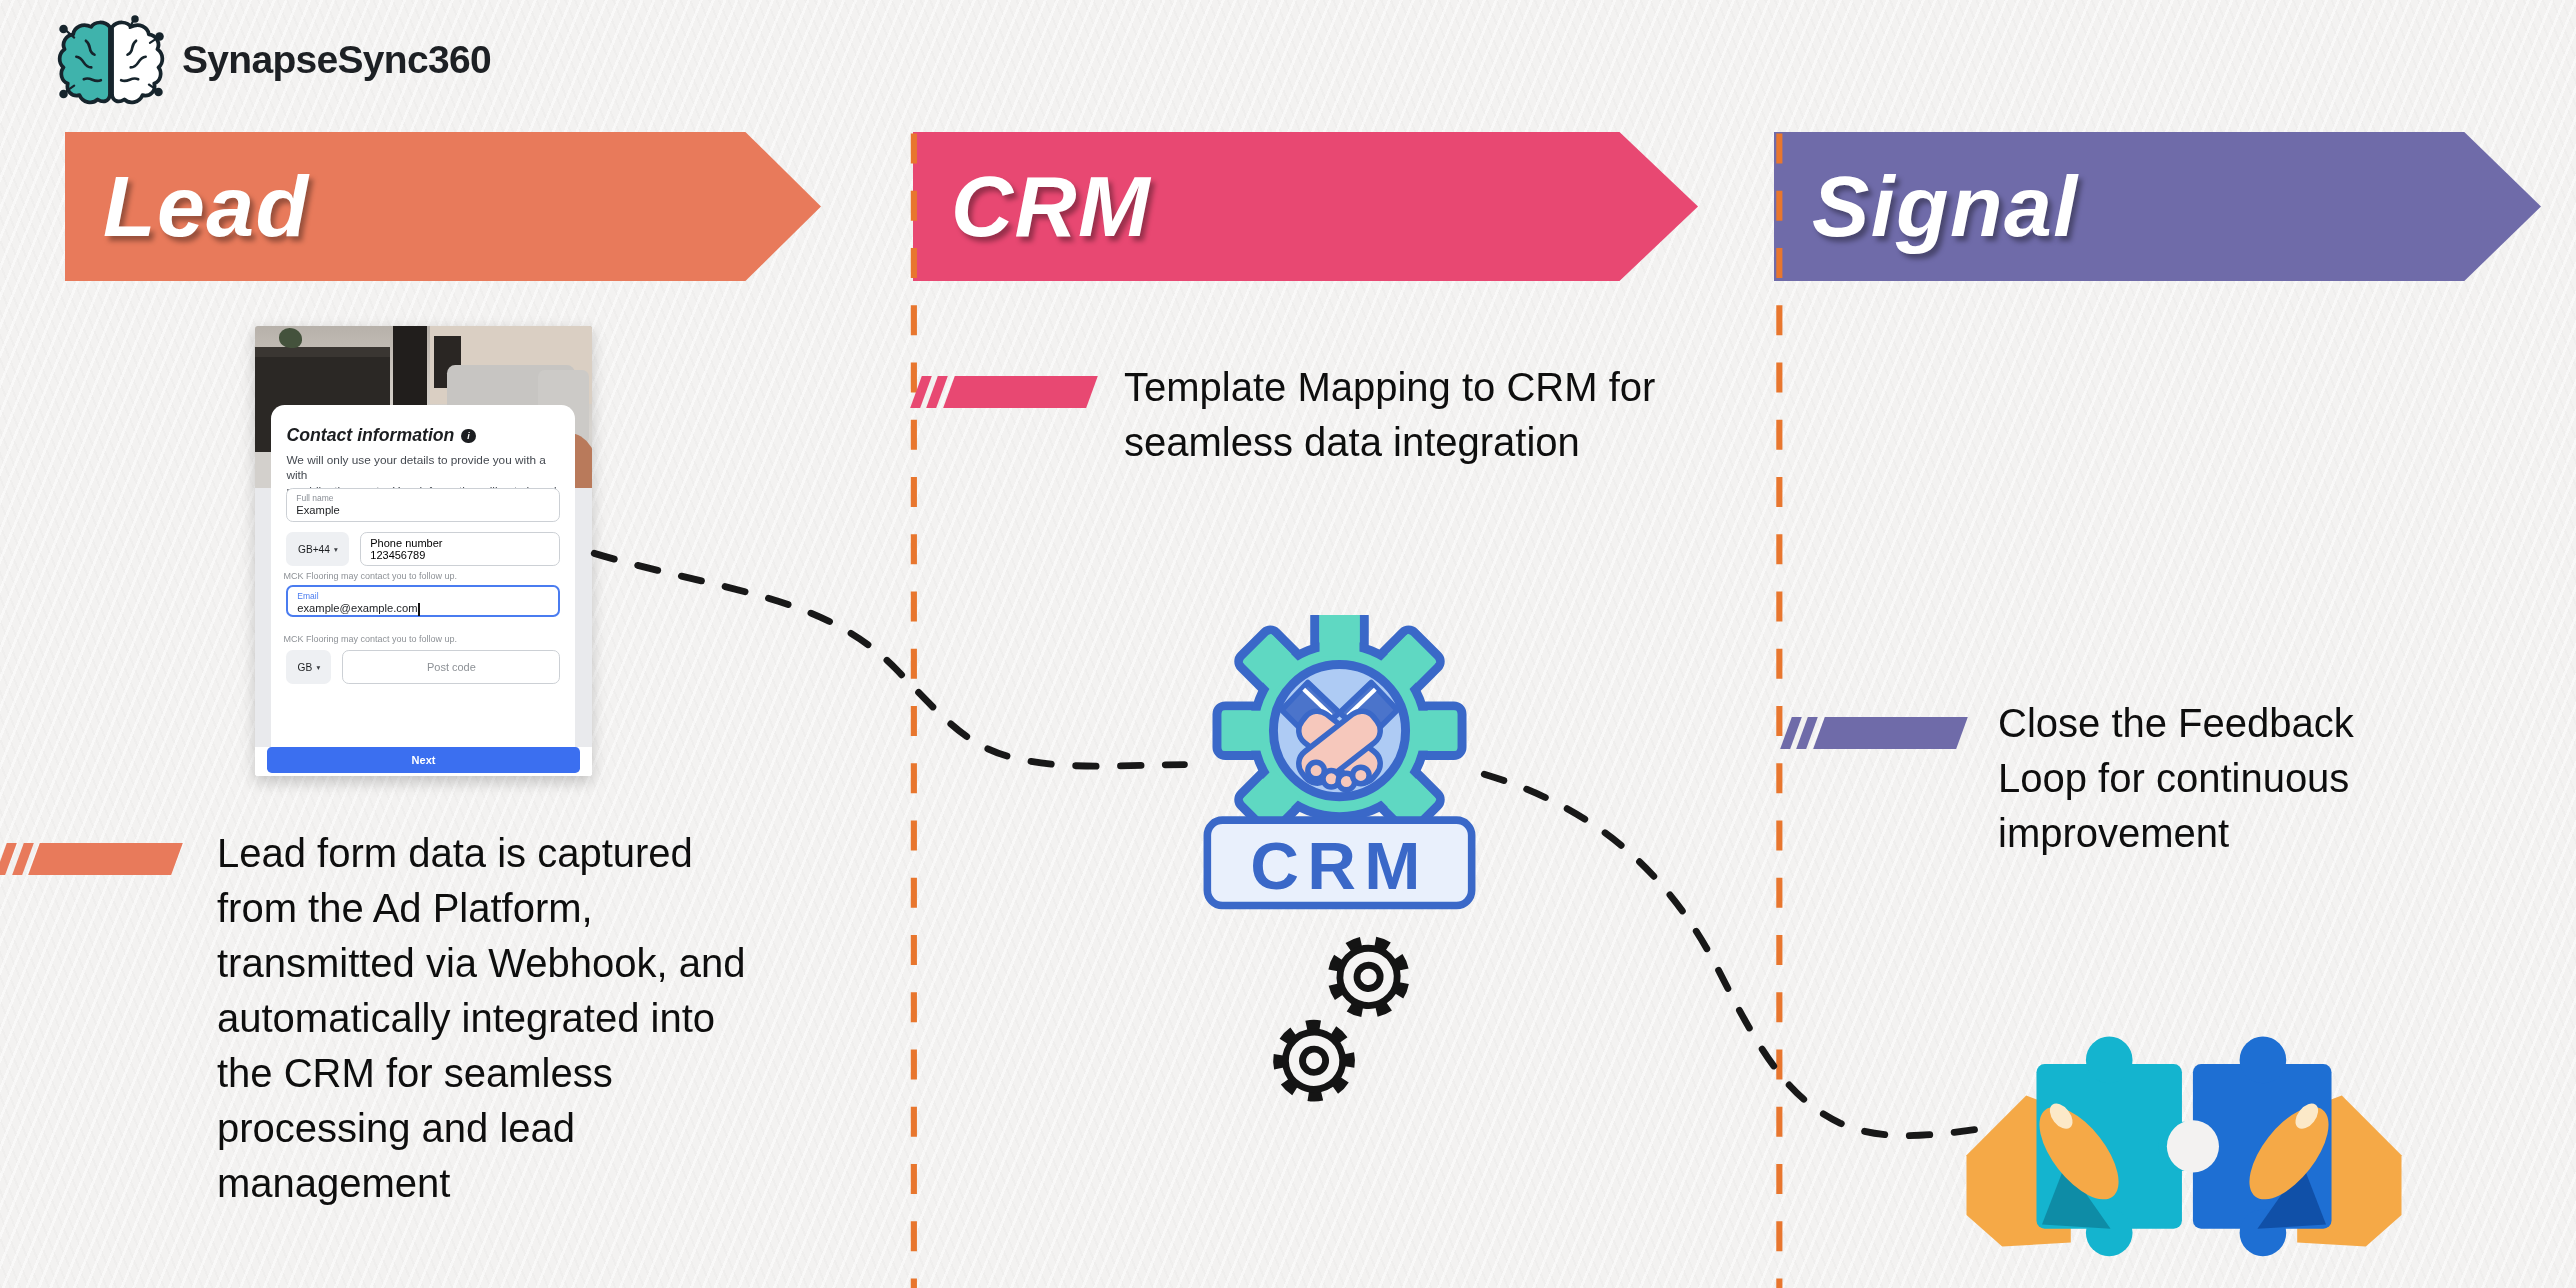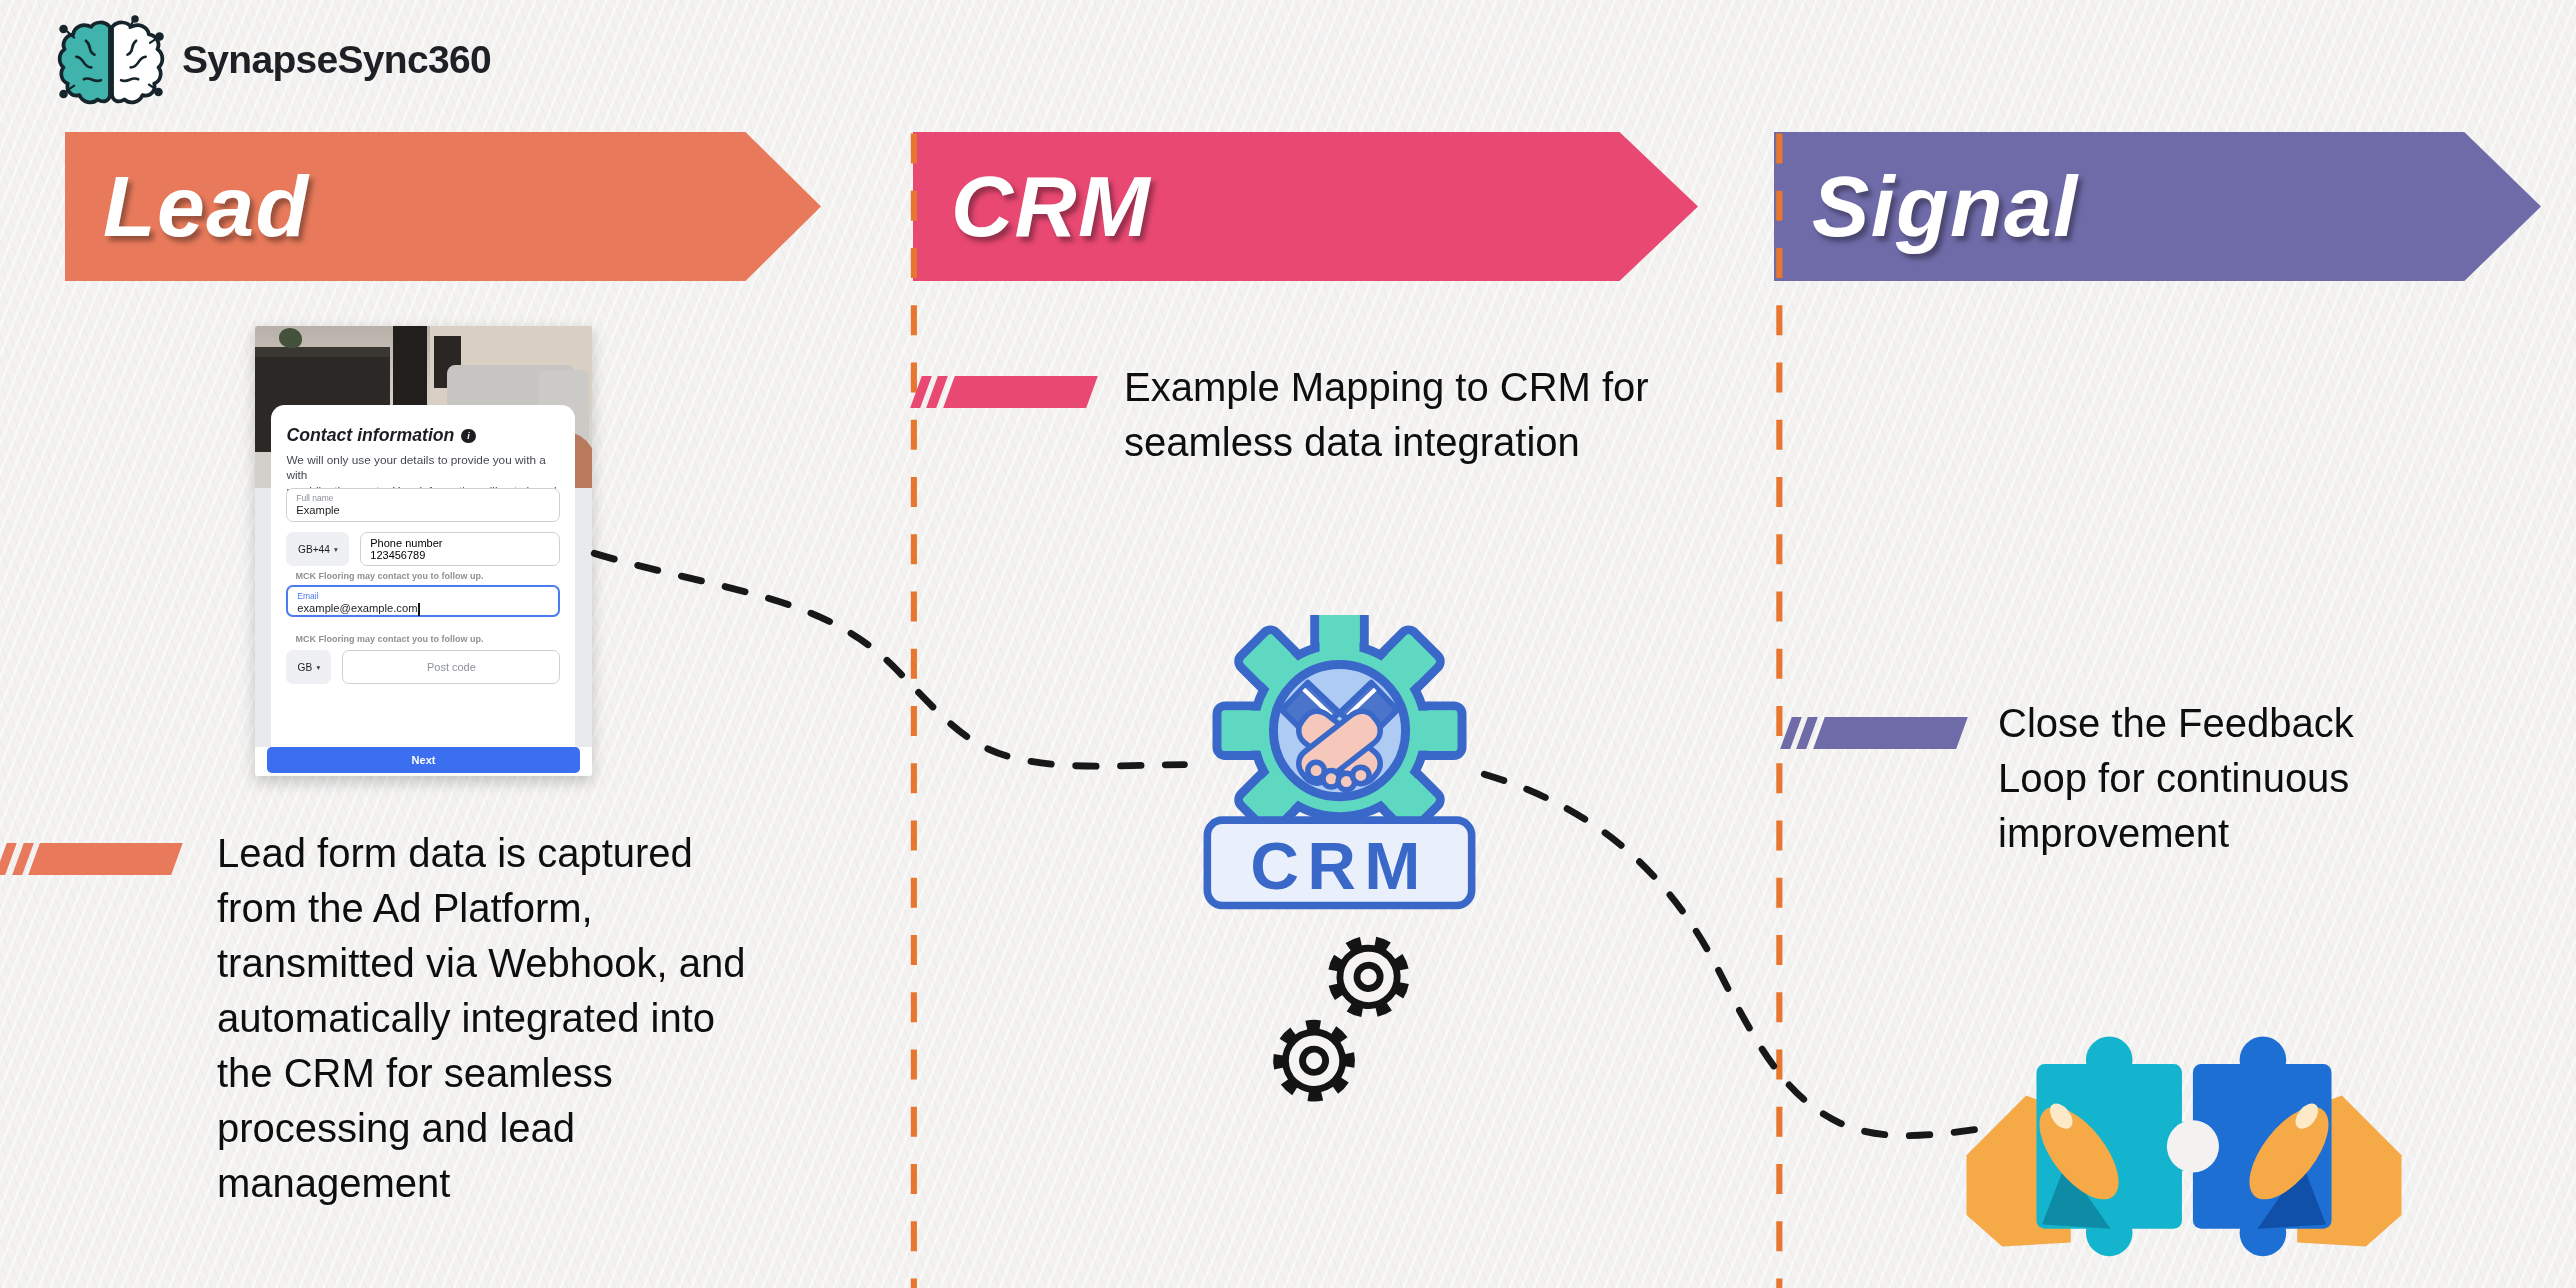--- a/index.html
+++ b/index.html
@@ -78,21 +78,21 @@
   .fld-name{top:83px;height:34px;}
   .row{position:absolute;left:15px;right:15px;display:flex;gap:11px;}
   .row-phone{top:127px;height:34px;}
   .row-post{top:245px;height:34px;}
   .chip{background:#eef0f3;border-radius:6.8px;display:flex;align-items:center;justify-content:center;
     gap:4.1px;font-size:10.2px;color:#1c1e21;}
   .chip-cc{width:63px;}
   .chip-gb{width:45px;}
   .caret{font-size:7.5px;color:#3c3f44;}
   .rfld{flex:1;border:1px solid #ccd0d5;border-radius:6.8px;padding:4.1px 8.9px;box-sizing:border-box;}
-  .helper{position:absolute;left:24px;font-size:9px;color:#8d9196;font-weight:bold;}
+  .helper{position:absolute;left:12px;font-size:9px;color:#8d9196;}
   .h1{top:166px;} .h2{top:229px;}
   .fld-email{top:180px;height:32px;border:2px solid #4a7cf0;}
   .fld-email .lab{color:#4a7cf0;}
   .cursor{display:inline-block;width:1.4px;height:12.3px;background:#111;vertical-align:middle;margin-left:0.7px;}
   .post-placeholder{flex:1;border:1px solid #ccd0d5;border-radius:6.8px;display:flex;
     align-items:center;justify-content:center;font-size:11px;color:#8d9196;}
   .lf-bottom{position:absolute;left:0;bottom:0;width:100%;height:29px;background:#fff;}
   .next-btn{position:absolute;left:11.6px;right:11.6px;bottom:3.4px;height:26px;background:#3B6FF0;
     border-radius:4.8px;color:#fff;font-size:11px;font-weight:700;display:flex;
     align-items:center;justify-content:center;border:none;}
@@ -218,21 +218,21 @@
 automatically integrated into
 the CRM for seamless
 processing and lead
 management</div>
 
 <div class="abs bullet bullet-crm" style="left:916px;top:376px;">
   <span class="sl"></span>
     <span class="sl"></span>
     <span class="bar"></span>
 </div>
-<div class="abs desc" style="left:1124px;top:360px;width:613px;">Example Mapping to CRM for
+<div class="abs desc" style="left:1124px;top:360px;width:613px;">Template Mapping to CRM for
 seamless data integration</div>
 
 <div class="abs bullet bullet-signal" style="left:1786px;top:717px;">
   <span class="sl"></span>
     <span class="sl"></span>
     <span class="bar"></span>
 </div>
 <div class="abs desc" style="left:1998px;top:696px;width:443px;">Close the Feedback
 Loop for continuous
 improvement</div>

